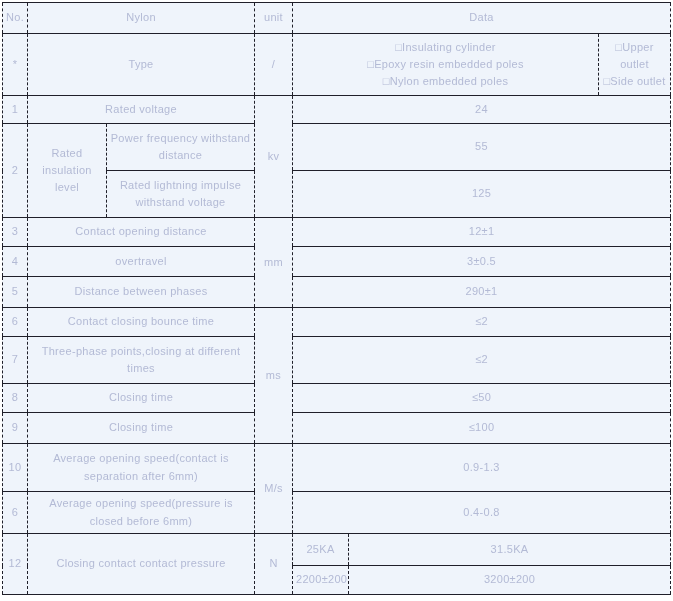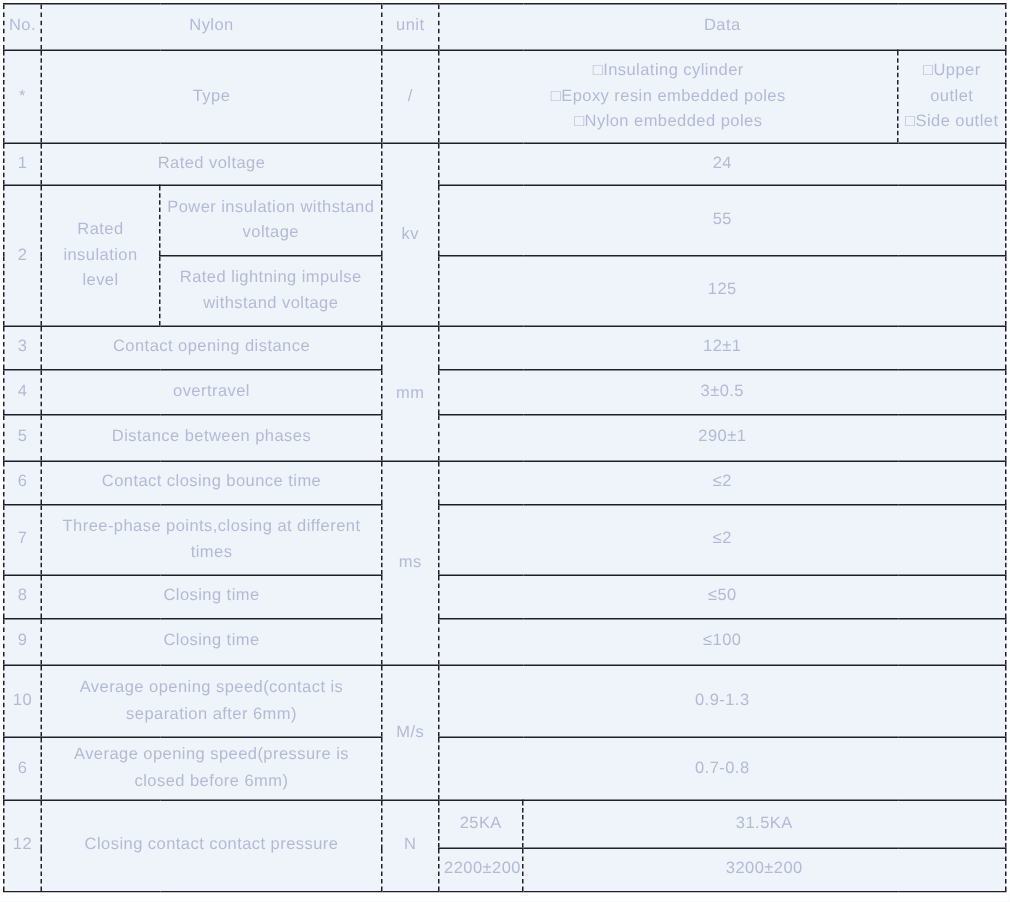--- a/index.html
+++ b/index.html
@@ -73,21 +73,21 @@
   <tr class="h28">
     <td>1</td>
     <td colspan="2">Rated voltage</td>
     <td rowspan="3">kv</td>
     <td colspan="3">24</td>
   </tr>
 
   <tr class="h47">
     <td rowspan="2">2</td>
     <td rowspan="2">Rated insulation level</td>
-    <td>Power insulation withstand voltage</td>
+    <td>Power frequency withstand distance</td>
     <td colspan="3">55</td>
   </tr>
 
   <tr class="h47">
     <td>Rated lightning impulse withstand voltage</td>
     <td colspan="3">125</td>
   </tr>
 
   <tr class="h29">
     <td>3</td>
@@ -136,21 +136,21 @@
   <tr class="h48">
     <td>10</td>
     <td colspan="2">Average opening speed(contact is separation after 6mm)</td>
     <td rowspan="2">M/s</td>
     <td colspan="3">0.9-1.3</td>
   </tr>
 
   <tr class="h42">
     <td>6</td>
     <td colspan="2">Average opening speed(pressure is closed before 6mm)</td>
-    <td colspan="3">0.7-0.8</td>
+    <td colspan="3">0.4-0.8</td>
   </tr>
 
   <tr class="h32">
     <td rowspan="2">12</td>
     <td colspan="2" rowspan="2">Closing contact contact pressure</td>
     <td rowspan="2">N</td>
     <td>25KA</td>
     <td colspan="2">31.5KA</td>
   </tr>
   <tr class="h29">

